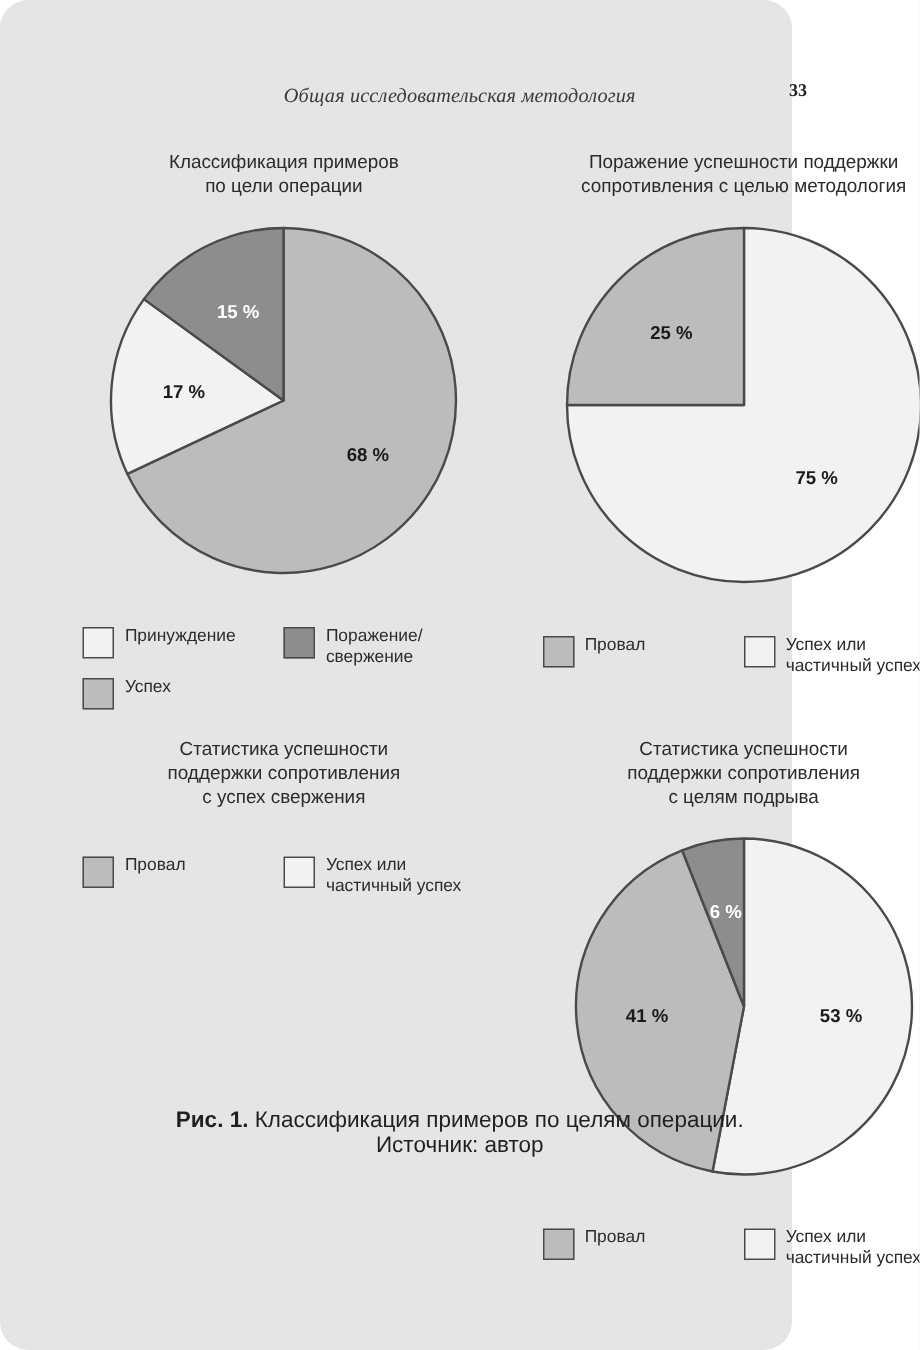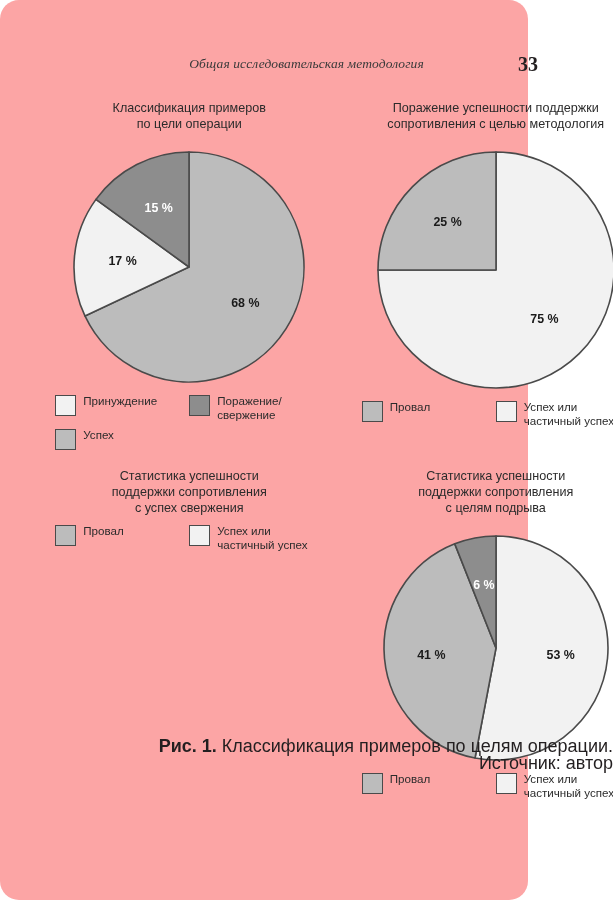--- a/index.html
+++ b/index.html
@@ -12,21 +12,21 @@
     height: 900px;
     font-family: "Liberation Sans", sans-serif;
     color: #231f20;
     position: relative;
     overflow: hidden;
   }
   .page {
     position: relative;
     width: 528px;
     height: 900px;
-    background: #fca5a5;
+    background: #e5e5e5;
     border-radius: 19px;
   }
 
   
   .runhead {
     position: absolute;
     top: 56px;
     left: 0;
     width: 613px;
     height: 22px;
@@ -41,21 +41,21 @@
     font-size: 13.5px;
     color: #3a3a3a;
     letter-spacing: 0.1px;
   }
   .runhead-page {
     position: absolute;
     right: 75px;
     top: -3px;
     font-family: "Liberation Serif", serif;
     font-weight: bold;
-    font-size: 20px;
+    font-size: 12px;
     color: #231f20;
   }
 
   
   .charts {
     position: absolute;
     top: 100px;
     left: 0;
     width: 613px;
     padding-left: 36px;
@@ -86,21 +86,21 @@
   .pie-label {
     font-family: "Liberation Sans", sans-serif;
     font-size: 12.4px;
     font-weight: bold;
     fill: #1b1b1b;
   }
   .pie-label.light { fill: #ffffff; }
 
   
   .legend {
-    margin-top: 0;
+    margin-top: 23px;
     width: 268px;
     display: flex;
     flex-wrap: wrap;
     row-gap: 7px;
   }
   .legend.two-col .legend-item { width: 50%; }
   .legend-item {
     display: flex;
     align-items: flex-start;
     gap: 7px;
@@ -118,22 +118,22 @@
     color: #2b2b2b;
     white-space: pre-line;
   }
 
   
   .caption {
     position: absolute;
     left: 0;
     top: 738px;
     width: 613px;
-    text-align: right;
-    font-size: 18px;
+    text-align: center;
+    font-size: 15px;
     line-height: 17px;
     color: #231f20;
   }
   .caption b { font-weight: bold; }
 </style>
 </head>
 <body>
 
 <div class="page">
 

